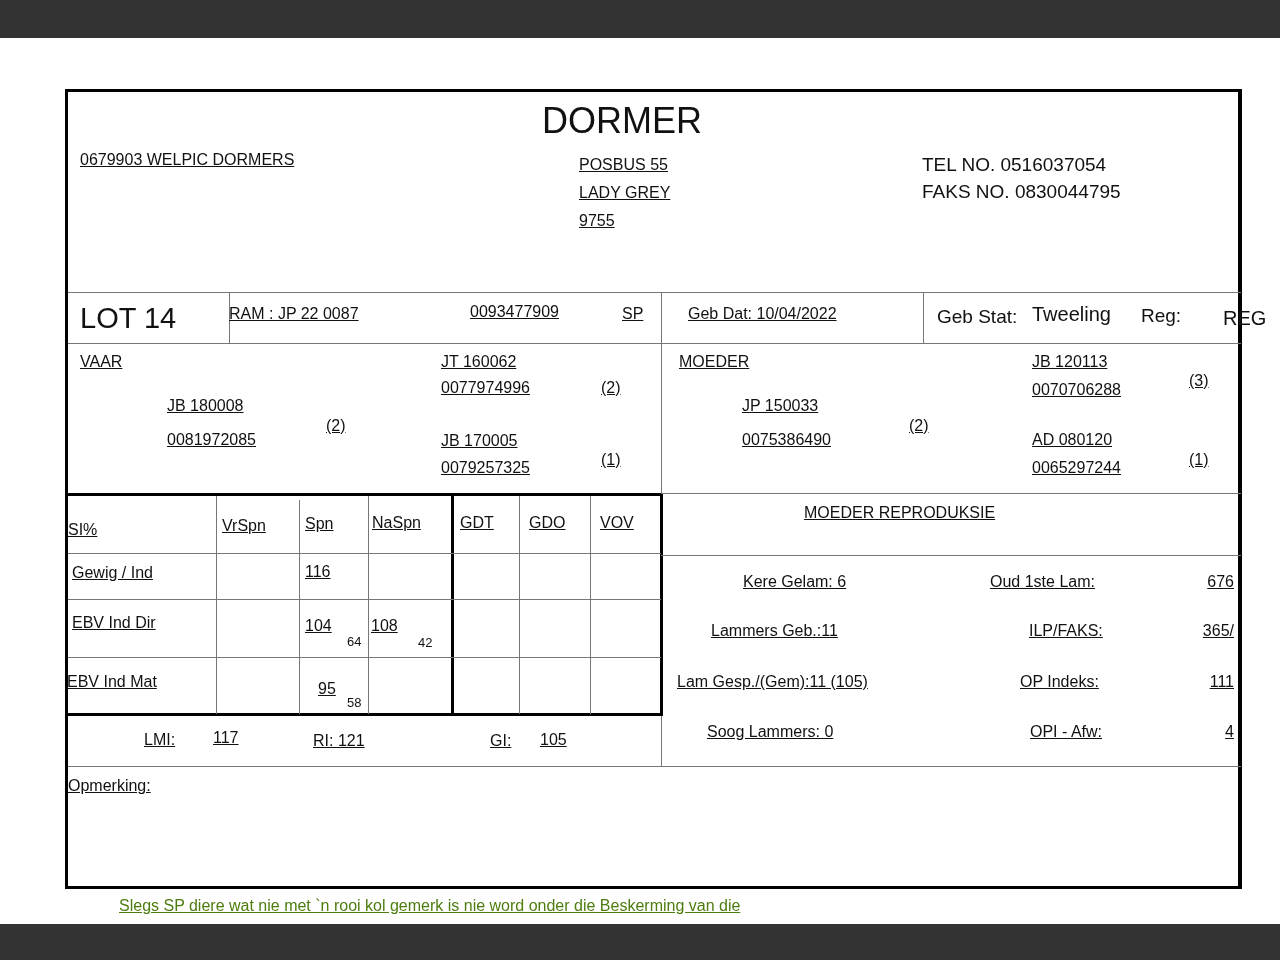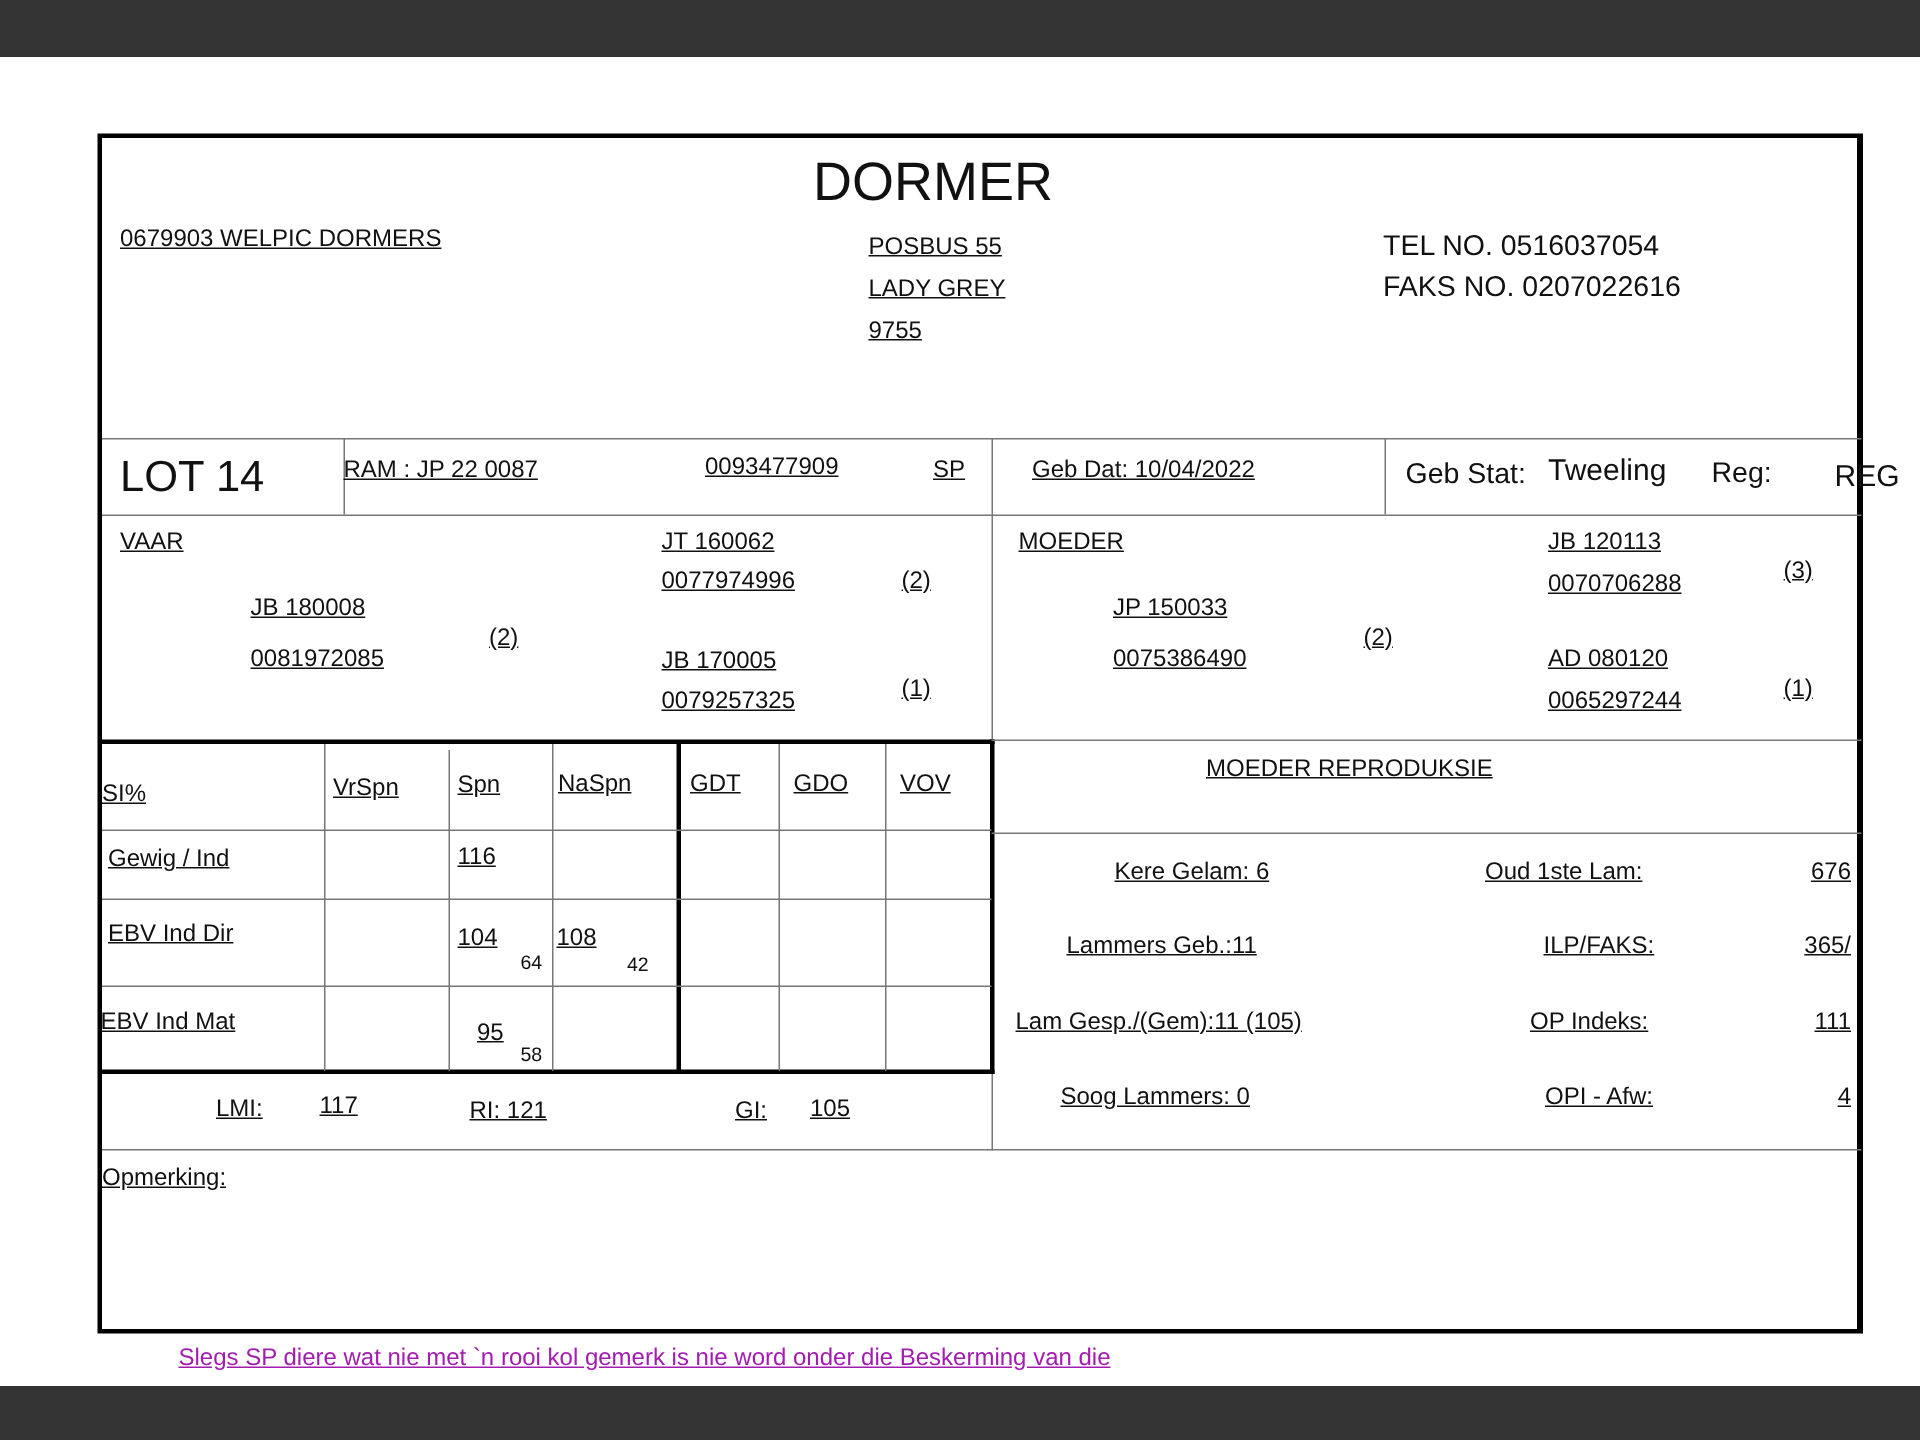--- a/index.html
+++ b/index.html
@@ -8,41 +8,41 @@
   .topbar { position:absolute; left:0; top:0; width:1280px; height:38px; background:#333333; }
   .bottombar { position:absolute; left:0; top:924px; width:1280px; height:36px; background:#333333; }
   .abs { position:absolute; white-space:nowrap; }
   .line { position:absolute; background:#777; }
   .thick { background:#000; }
   .card-border { position:absolute; left:65px; top:89px; width:1177px; height:800px;
                  border:3px solid #000; border-right-width:4px; box-sizing:border-box; }
   .t22 { font-size:16px;text-decoration:underline; }
   .t20 { font-size:20px; }
   .t19 { font-size:19px; }
-  .red { color:#a21caf; }
+  .red { color:#4d7c0f; }
   .sub { font-size:13px; }
 </style>
 </head>
 <body>
 
 <div class="topbar"></div>
 
 <div>
   <div class="card-border"></div>
 
   <div class="abs" style="left:542px;top:100px;font-size:36px;">DORMER</div>
   <div class="abs t22" style="left:80px;top:151px;">0679903  WELPIC DORMERS</div>
   <div class="abs t22" style="left:579px;top:151px;line-height:28px;">
     <div>POSBUS 55</div>
     <div>LADY GREY</div>
     <div>9755</div>
   </div>
   <div class="abs t19" style="left:922px;top:151px;line-height:27px;">
     <div>TEL NO. 0516037054</div>
-    <div>FAKS NO. 0207022616</div>
+    <div>FAKS NO. 0830044795</div>
   </div>
 
   <div class="line" style="left:68px;top:292px;width:1173px;height:1px;"></div>
   <div class="line" style="left:68px;top:343px;width:1173px;height:1px;"></div>
   <div class="line" style="left:229px;top:292px;width:1px;height:51px;"></div>
   <div class="line" style="left:661px;top:292px;width:1px;height:475px;"></div>
   <div class="line" style="left:923px;top:292px;width:1px;height:51px;"></div>
 
   <div class="abs" style="left:80px;top:302px;font-size:29px;">LOT  14</div>
   <div class="abs t22" style="left:229px;top:305px;">RAM : JP 22 0087</div>

